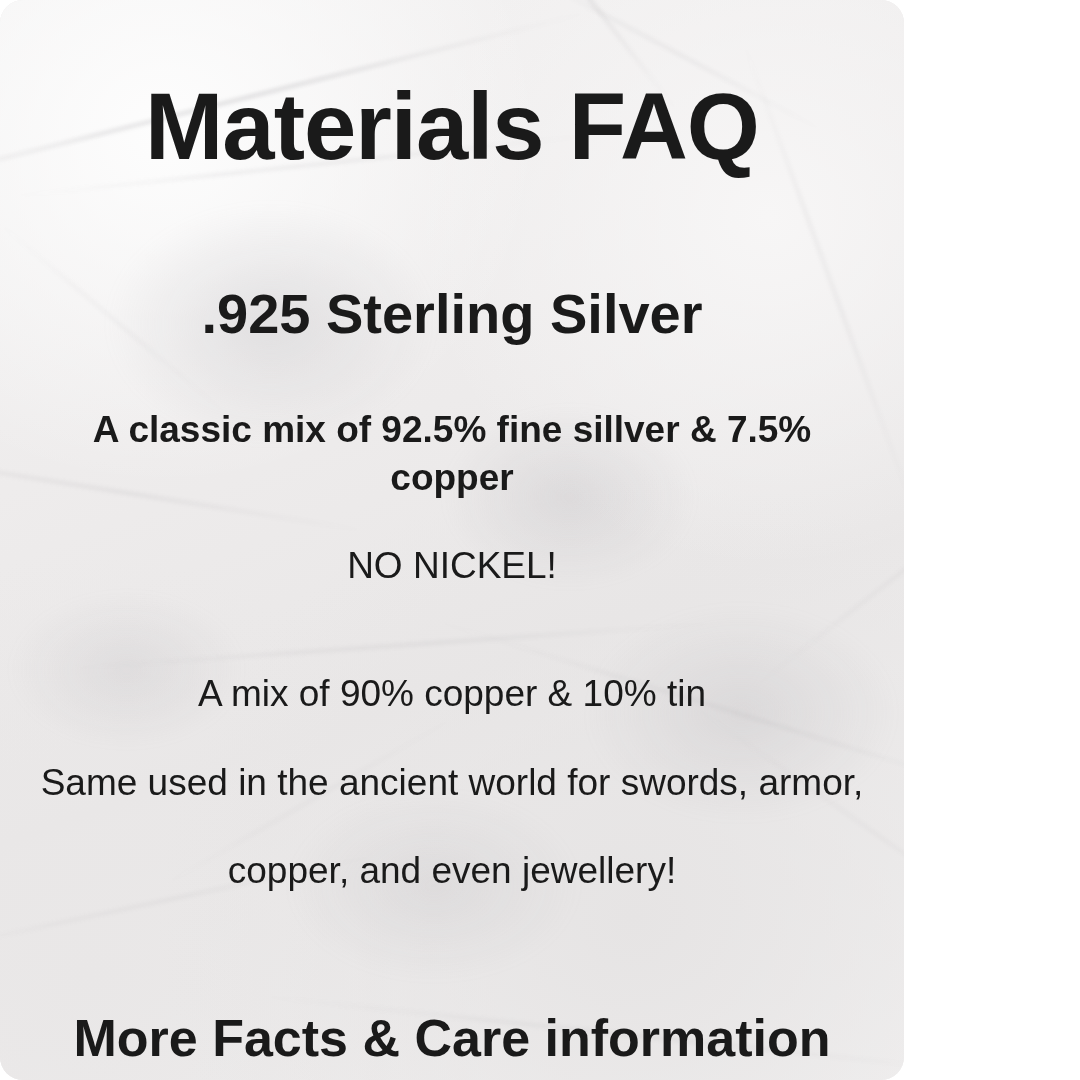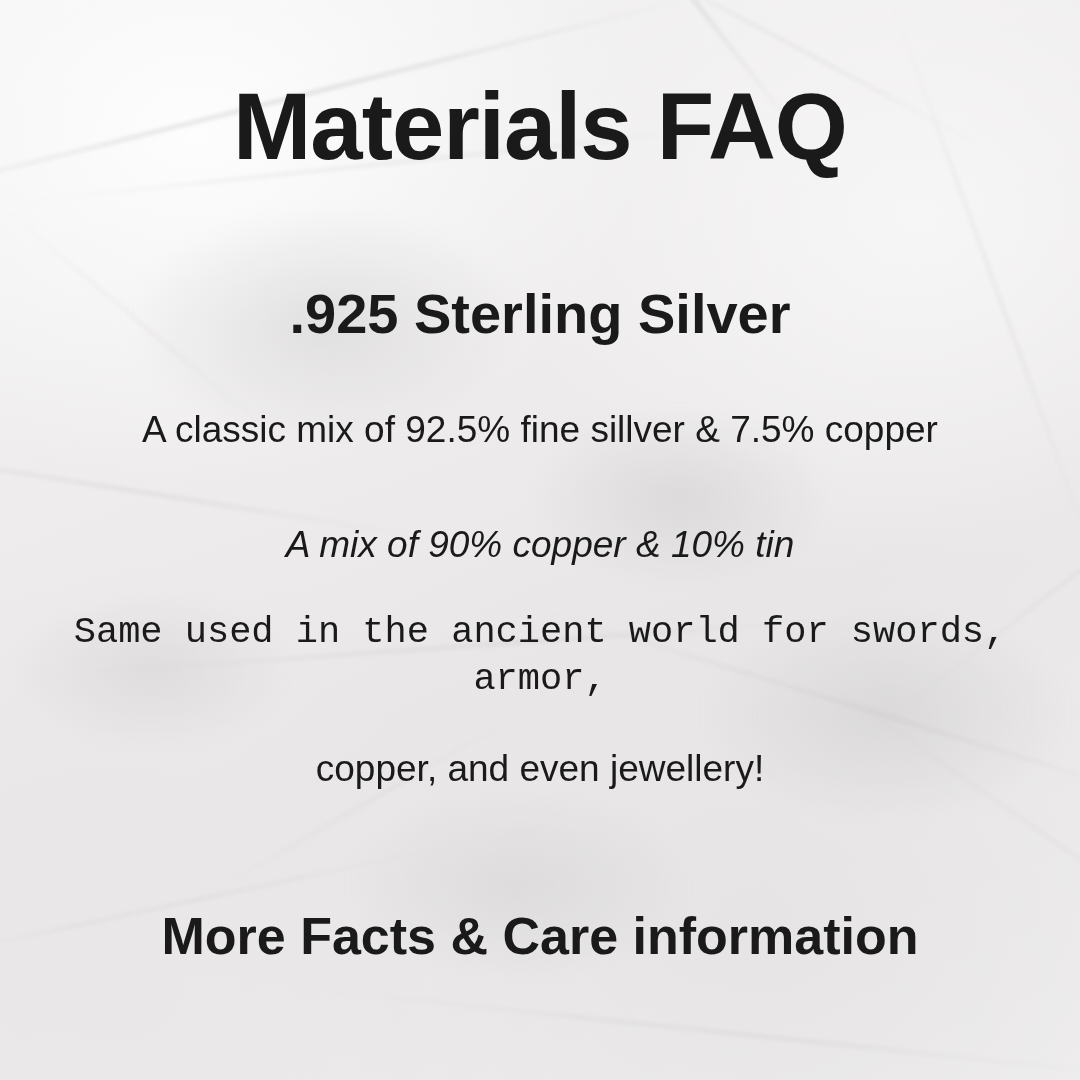--- a/index.html
+++ b/index.html
@@ -9,25 +9,26 @@
   body {
     width: 1080px;
     height: 1080px;
     overflow: hidden;
     font-family: "Liberation Sans", sans-serif;
     color: #1a1a1a;
   }
 
   .poster {
     position: relative;
-    width: 1080px;
+    width: 904px;
     height: 1080px;
     box-sizing: border-box;
     background-color: #eceaea;
     overflow: hidden;
+    border-radius: 23px;
   }
 
   
   .marble-base {
     position: absolute;
     inset: 0;
     background:
       radial-gradient(ellipse 70% 55% at 18% 12%, #fdfdfd 0%, rgba(253,253,253,0) 60%),
       radial-gradient(ellipse 60% 50% at 85% 20%, #f7f6f6 0%, rgba(247,246,246,0) 65%),
       radial-gradient(ellipse 75% 60% at 70% 85%, #e6e4e4 0%, rgba(230,228,228,0) 70%),
@@ -98,24 +99,24 @@
     line-height: 1.05;
   }
   .head-silver { margin-top: 48px; }
   .head-bronze { margin-top: 24px; }
 
   .body-line {
     font-size: 37px;
     font-weight: 400;
     line-height: 1.28;
   }
-  .silver-line-1 { margin-top: 16px; }
+  .silver-line-1 { margin-top: 16px; font-weight: bold; }
   .silver-line-2 { margin-top: 4px; }
-  .bronze-line-1 { margin-top: 30px; font-style: italic; }
-  .bronze-line-2 { margin-top: 4px; font-family: Liberation Mono, monospace; }
+  .bronze-line-1 { margin-top: 44px; }
+  .bronze-line-2 { margin-top: 4px; }
   .bronze-line-3 { margin-top: 4px; }
 
   .cta {
     margin-top: 72px;
     font-size: 52px;
     font-weight: 700;
     line-height: 1.35;
   }
   .cta-line { display: block; }
 </style>
@@ -146,20 +147,21 @@
   <div class="marble-blotch"></div>
 
   <div class="content">
 
     <h1 class="title">Materials FAQ</h1>
 
     <h2 class="section-head head-silver">.925 Sterling Silver</h2>
 
     <p class="body-line silver-line-1">A classic mix of 92.5% fine sillver &amp; 7.5% copper</p>
 
+    <p class="body-line silver-line-2">NO NICKEL!</p>
 
 
     <p class="body-line bronze-line-1">A mix of 90% copper &amp; 10% tin</p>
 
     <p class="body-line bronze-line-2">Same used in the ancient world for swords, armor,</p>
 
     <p class="body-line bronze-line-3">copper, and even jewellery!</p>
 
     <div class="cta">
       <span class="cta-line">More Facts &amp; Care information</span>

